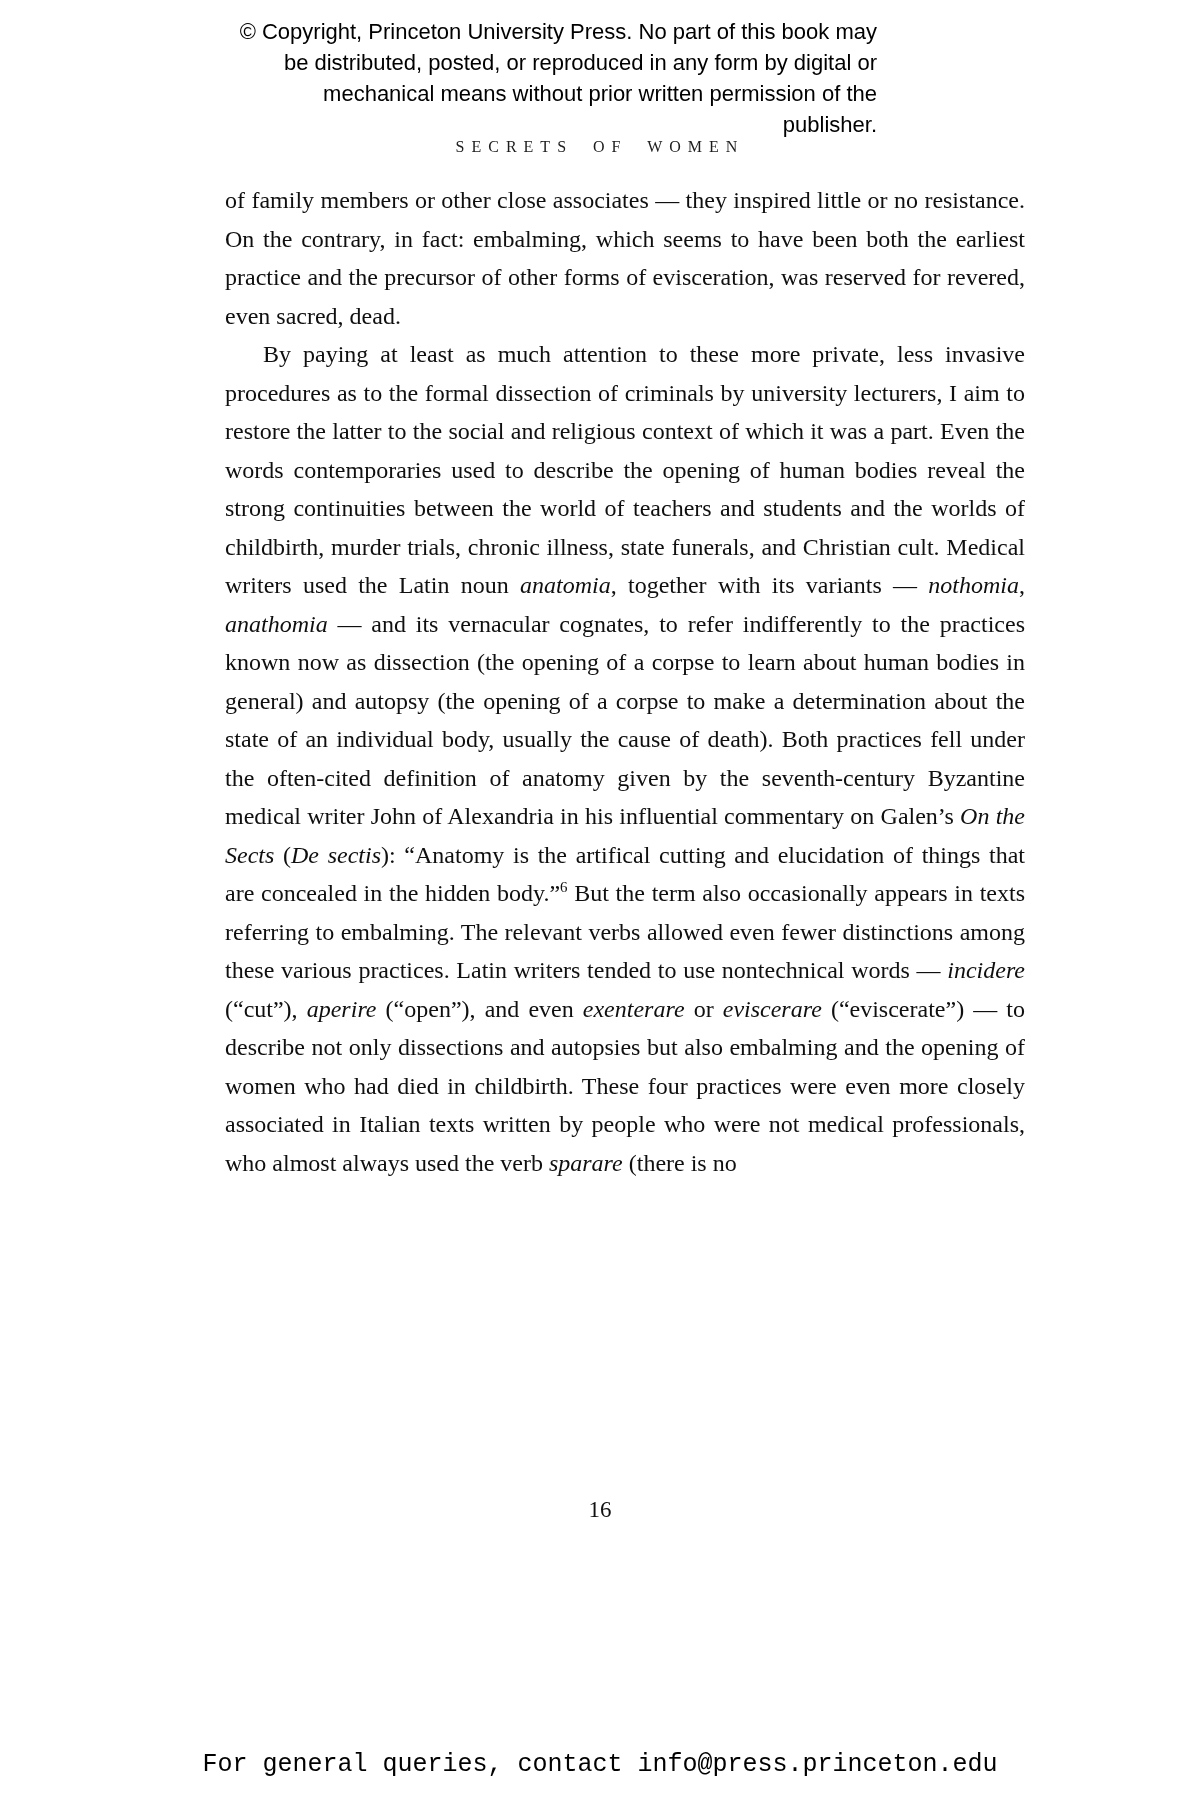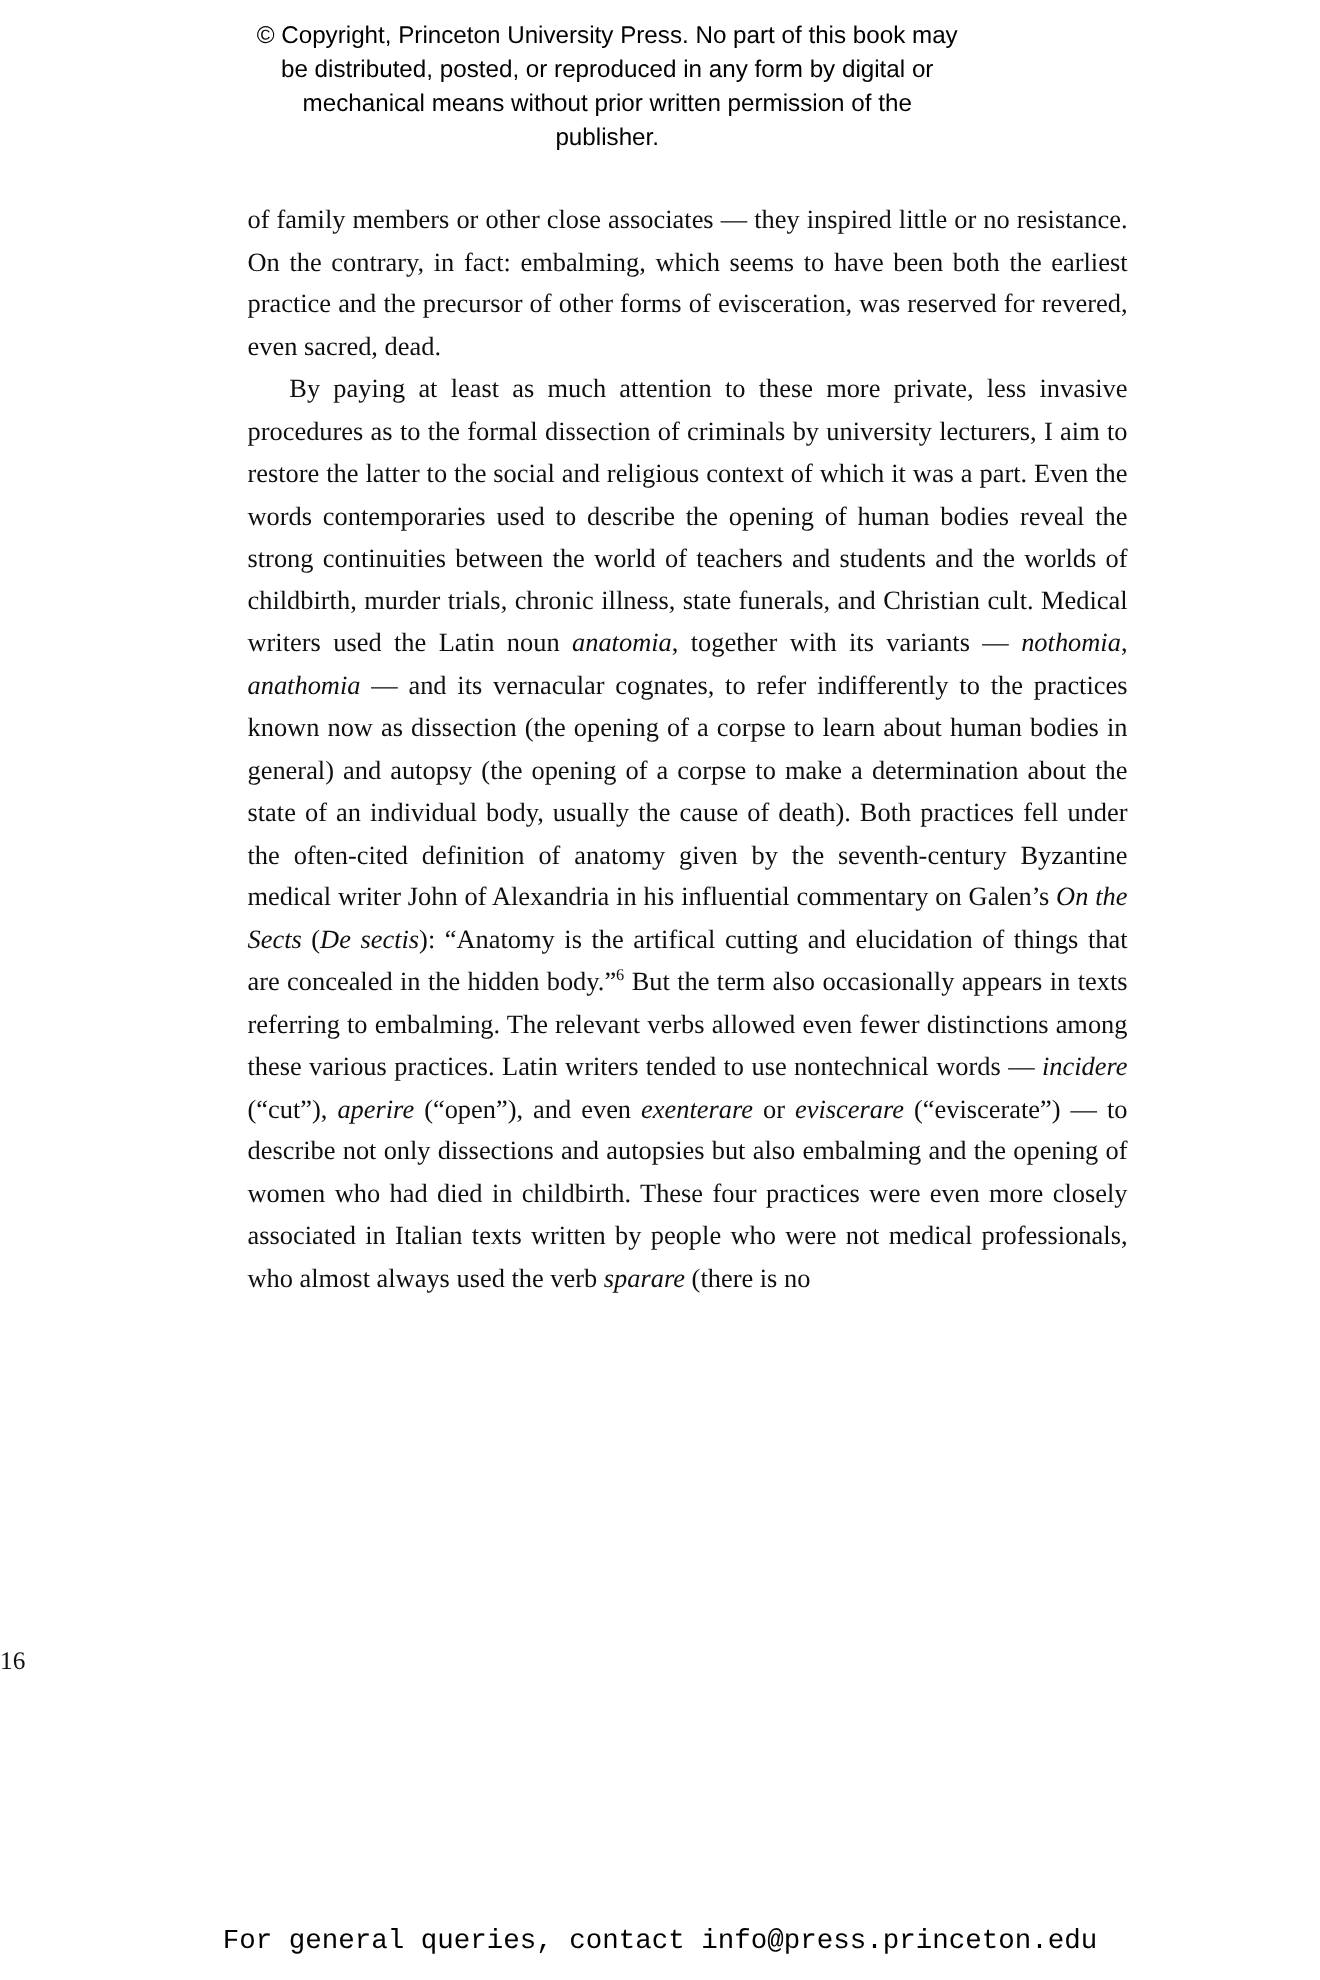--- a/index.html
+++ b/index.html
@@ -16,21 +16,21 @@
   }
   .copyright-notice {
     position: absolute;
     left: 227px;
     top: 16px;
     width: 650px;
     font-family: "Liberation Sans", sans-serif;
     font-size: 22px;
     line-height: 31px;
     color: #000000;
-    text-align: center;
+    text-align: right;
   }
   .running-head {
     position: absolute;
     left: 0;
     top: 138px;
     width: 100%;
     text-align: center;
     font-family: "Liberation Serif", serif;
     font-size: 16px;
     letter-spacing: 7px;
@@ -58,20 +58,21 @@
   .body-text sup {
     font-size: 0.62em;
     line-height: 0;
     vertical-align: super;
   }
   .page-number {
     position: absolute;
     left: 0;
     top: 1497px;
     width: 100%;
+    text-align: center;
     font-family: "Liberation Serif", serif;
     font-size: 23px;
     color: #111111;
   }
   .footer-query {
     position: absolute;
     left: 0;
     top: 1750px;
     width: 100%;
     text-align: center;
@@ -80,20 +81,21 @@
     color: #000000;
   }
 </style>
 </head>
 <body>
 
 <div class="page">
 
   <div class="copyright-notice">© Copyright, Princeton University Press. No part of this book may be distributed, posted, or reproduced in any form by digital or mechanical means without prior written permission of the publisher.</div>
 
+  <div class="running-head">SECRETS OF WOMEN</div>
 
   <div class="body-text">
     <p><span>of family members or other close associates — they inspired little or no resistance. On the contrary, in fact: embalming, which seems to have been both the earliest practice and the precursor of other forms of evisceration, was reserved for revered, even sacred, dead.</span></p>
     <p class="indented"><span>By paying at least as much attention to these more private, less invasive procedures as to the formal dissection of criminals by university lecturers, I aim to restore the latter to the social and religious context of which it was a part. Even the words contemporaries used to describe the opening of human bodies reveal the strong continuities between the world of teachers and students and the worlds of childbirth, murder trials, chronic illness, state funerals, and Christian cult. Medical writers used the Latin noun </span><em>anatomia</em><span>, together with its variants — </span><em>nothomia</em><span>, </span><em>anathomia</em><span> — and its vernacular cognates, to refer indifferently to the practices known now as dissection (the opening of a corpse to learn about human bodies in general) and autopsy (the opening of a corpse to make a determination about the state of an individual body, usually the cause of death). Both practices fell under the often-cited definition of anatomy given by the seventh-century Byzantine medical writer John of Alexandria in his influential commentary on Galen’s </span><em>On the Sects</em><span> (</span><em>De sectis</em><span>): “Anatomy is the artifical cutting and elucidation of things that are concealed in the hidden body.”</span><sup>6</sup><span> But the term also occasionally appears in texts referring to embalming. The relevant verbs allowed even fewer distinctions among these various practices. Latin writers tended to use nontechnical words — </span><em>incidere</em><span> (“cut”), </span><em>aperire</em><span> (“open”), and even </span><em>exenterare</em><span> or </span><em>eviscerare</em><span> (“eviscerate”) — to describe not only dissections and autopsies but also embalming and the opening of women who had died in childbirth. These four practices were even more closely associated in Italian texts written by people who were not medical professionals, who almost always used the verb </span><em>sparare</em><span> (there is no</span></p>
   </div>
 
   <div class="page-number">16</div>
 
   <div class="footer-query">For general queries, contact info@press.princeton.edu</div>
 

